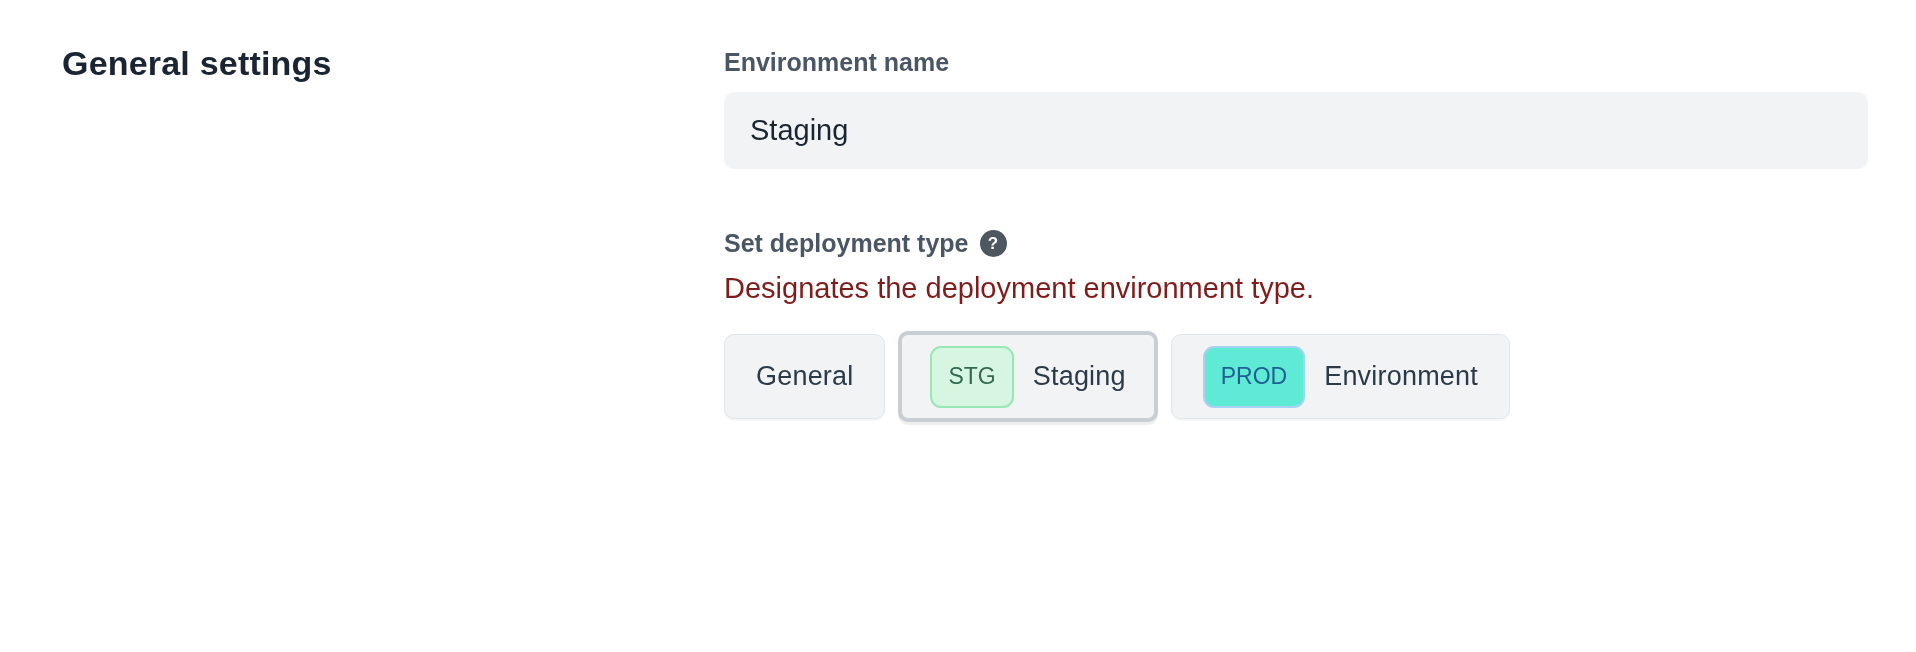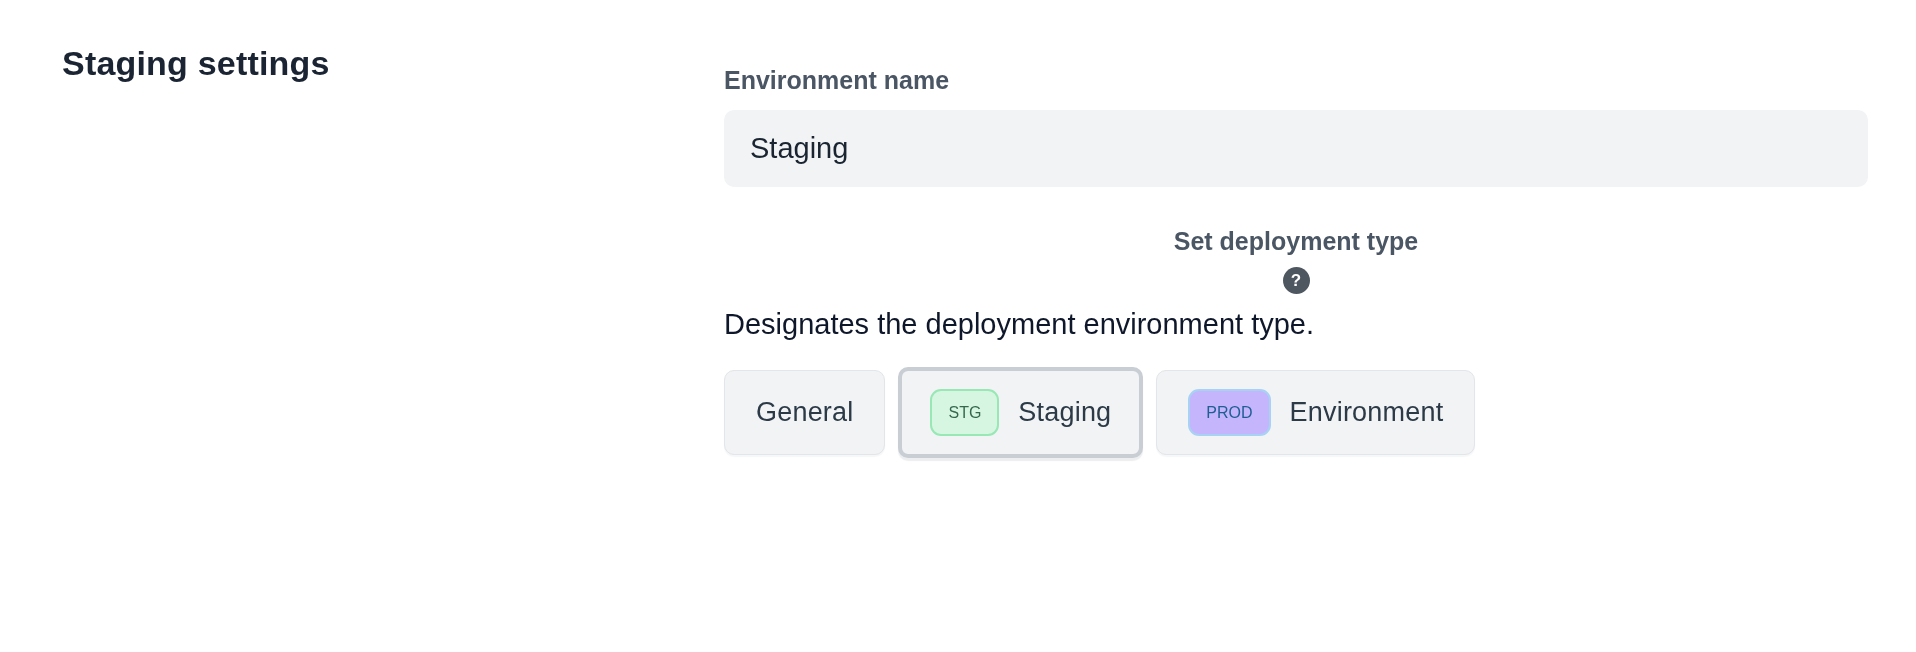--- a/index.html
+++ b/index.html
@@ -21,21 +21,21 @@
     line-height: 1.15;
     letter-spacing: 0.2px;
   }
   .form-col { width: 1144px; flex: 0 0 1144px; }
   .field-label {
     display: block;
     font-size: 25px;
     font-weight: 700;
     color: #4b5665;
     line-height: 1.15;
-    margin-top: 22px;
+    margin-top: 4px;
   }
   .text-input {
     display: block;
     width: 100%;
     height: 77px;
     margin-top: 15px;
     background: #f2f3f5;
     border: none;
     border-radius: 10px;
     padding: 0 26px;
@@ -46,45 +46,44 @@
   }
   .field-2 { margin-top: 38px; }
   .help-text {
     margin-top: 15px;
     font-size: 29px;
     line-height: 41px;
     color: #76818e;
     max-width: 1120px;
   }
   .label-row {
-    margin-top: 40px;
+    margin-top: 60px;
     display: flex;
     align-items: center;
     gap: 11px;
-    flex-direction: column;
   }
   .label-row .field-label { margin-top: 0; }
   .help-icon {
     width: 27px; height: 27px;
     border-radius: 50%;
     background: #4e5760;
     color: #ffffff;
     font-size: 17px;
     font-weight: 700;
     display: inline-flex;
     align-items: center;
     justify-content: center;
     cursor: pointer;
     line-height: 1;
   }
   .type-desc {
     margin-top: 13px;
     font-size: 29px;
     line-height: 1.2;
-    color: #0f172a;
+    color: #7f1d1d;
   }
   .btn-row {
     margin-top: 26px;
     display: flex;
     align-items: center;
     gap: 13px;
   }
   .type-btn {
     display: inline-flex;
     align-items: center;
@@ -107,44 +106,44 @@
   .btn-label {
     font-size: 27px;
     font-weight: 400;
     color: #2c3a47;
     letter-spacing: 0.2px;
   }
   .badge {
     display: inline-flex;
     align-items: center;
     justify-content: center;
-    height: 47px;
+    height: 62px;
     padding: 0 16px;
     border-radius: 11px;
-    font-size: 16px;
+    font-size: 23px;
     font-weight: 400;
     line-height: 1;
   }
   .badge-stg {
     background: #d7f6e1;
     border: 2px solid #97e8b4;
     color: #35684f;
   }
   .badge-prod {
-    background: #c4b5fd;
+    background: #5eead4;
     border: 2px solid #a8d2f4;
     color: #1f5e92;
   }
 </style>
 </head>
 <body>
 
 <div class="page">
   <div class="left-col">
-    <h1 class="page-title">Staging settings</h1>
+    <h1 class="page-title">General settings</h1>
   </div>
 
   <div class="form-col">
 
     <div class="field">
       <label class="field-label">Environment name</label>
       <input class="text-input" type="text" value="Staging" style="">
     </div>
 
     <div class="field field-2">

